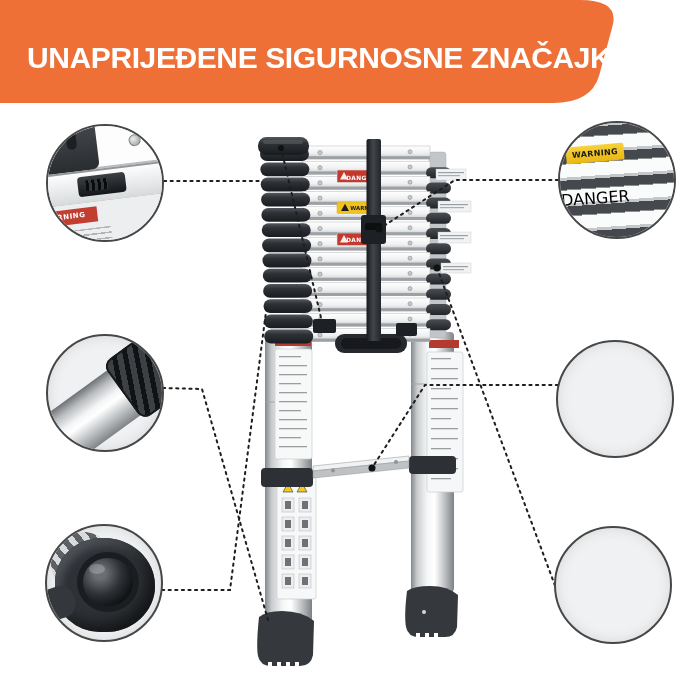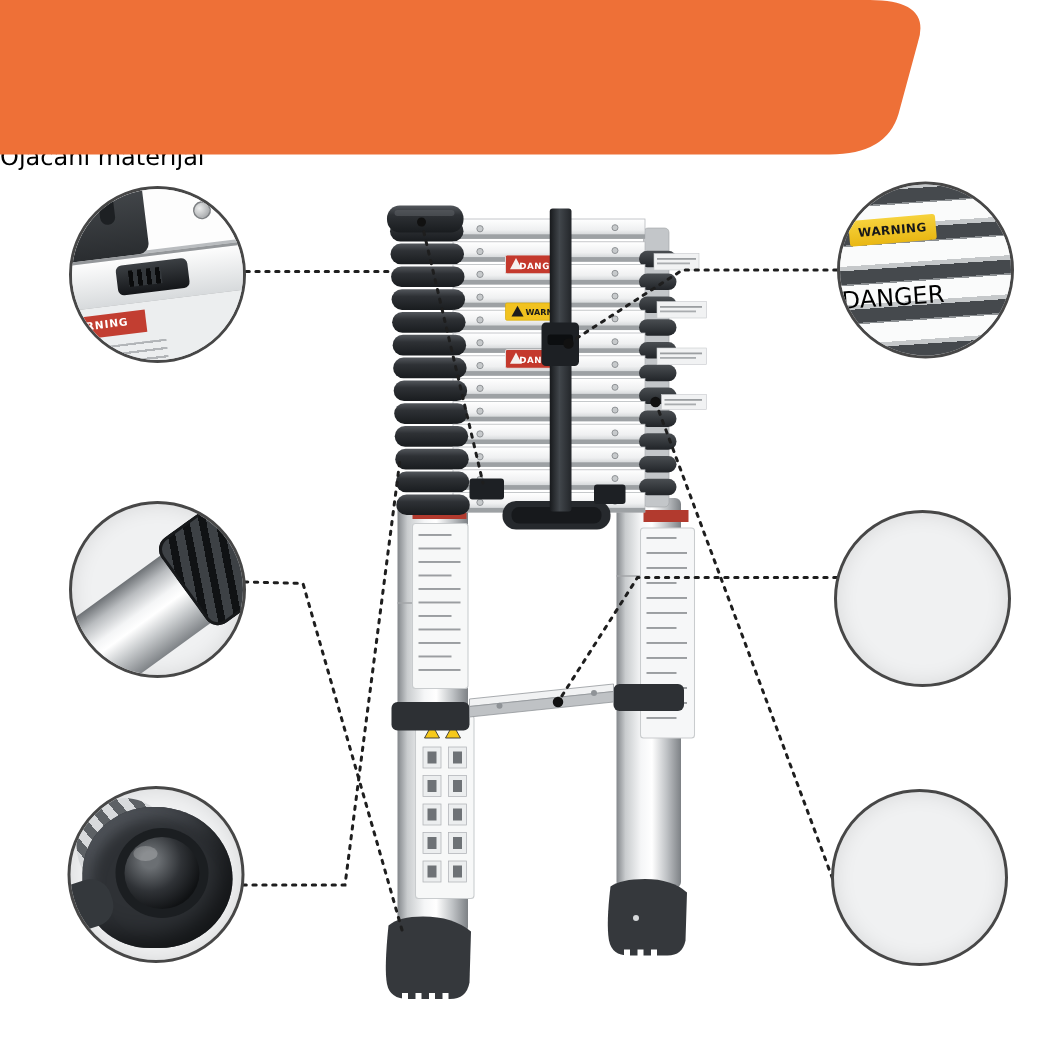--- a/index.html
+++ b/index.html
@@ -102,20 +102,21 @@
   .lbl6{left:518px;top:651px;width:192px;}
 </style>
 </head>
 <body>
 
 <div class="stage">
 
   <svg class="banner-svg" width="700" height="110" viewBox="0 0 700 110">
     <path d="M0,0 H580 Q621,0 612,28 L599,76 Q591,103 553,103 H0 Z" fill="#ee7037"></path>
   </svg>
+  <div class="banner-title">UNAPRIJEĐENE SIGURNOSNE ZNAČAJKE</div>
 
   <svg class="scene" width="700" height="700" viewBox="0 0 700 700">
     <defs>
       <linearGradient id="gLeg" x1="0" y1="0" x2="1" y2="0">
         <stop offset="0" stop-color="#83878b"></stop>
           <stop offset=".14" stop-color="#c9ccce"></stop>
         <stop offset=".38" stop-color="#f5f6f7"></stop>
           <stop offset=".55" stop-color="#ffffff"></stop>
         <stop offset=".78" stop-color="#bfc2c5"></stop>
           <stop offset="1" stop-color="#7d8185"></stop>
@@ -448,17 +449,14 @@
   <div class="clabel lbl3">
     <span>Sigurnosni utor za</span>
     <span>zaključavanje</span>
   </div>
   <div class="clabel lbl4">
     <span>Fiksni pojas</span>
   </div>
   <div class="clabel lbl5">
     <span>Ojačana gazišta</span>
   </div>
-  <div class="clabel lbl6">
-    <span>Ojačani materijal</span>
-  </div>
 
 </div>
 
 </body></html>

